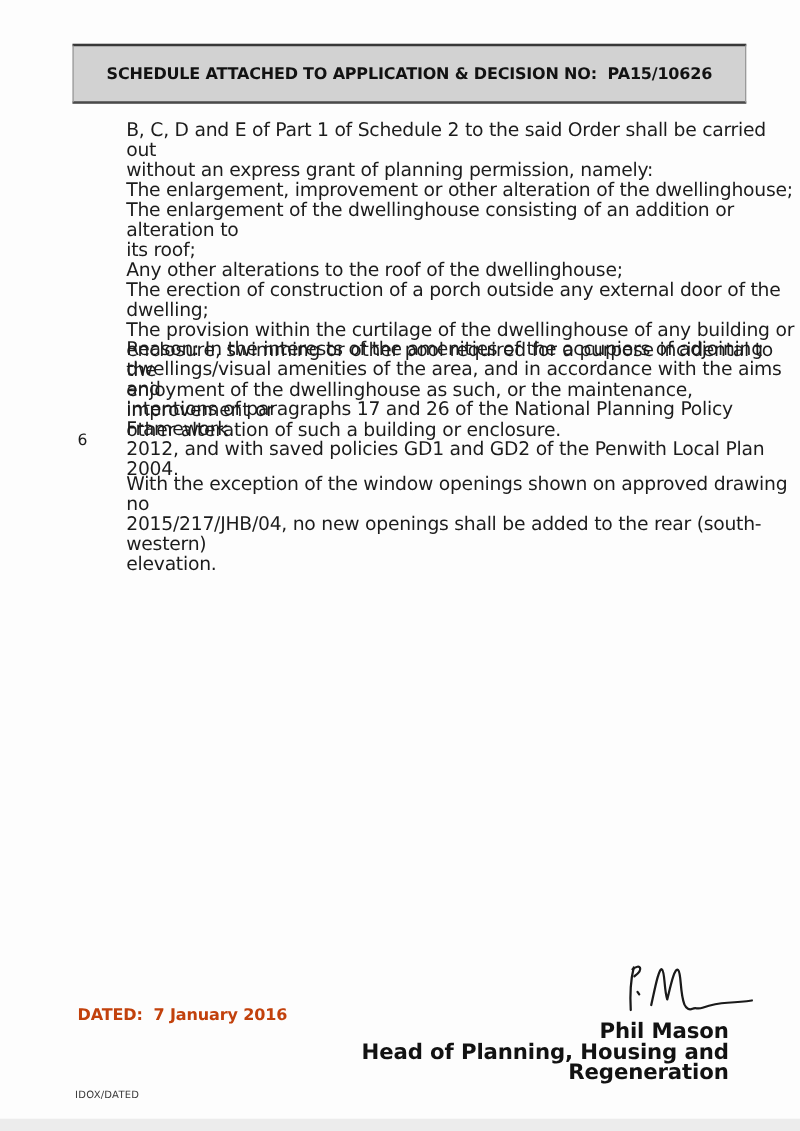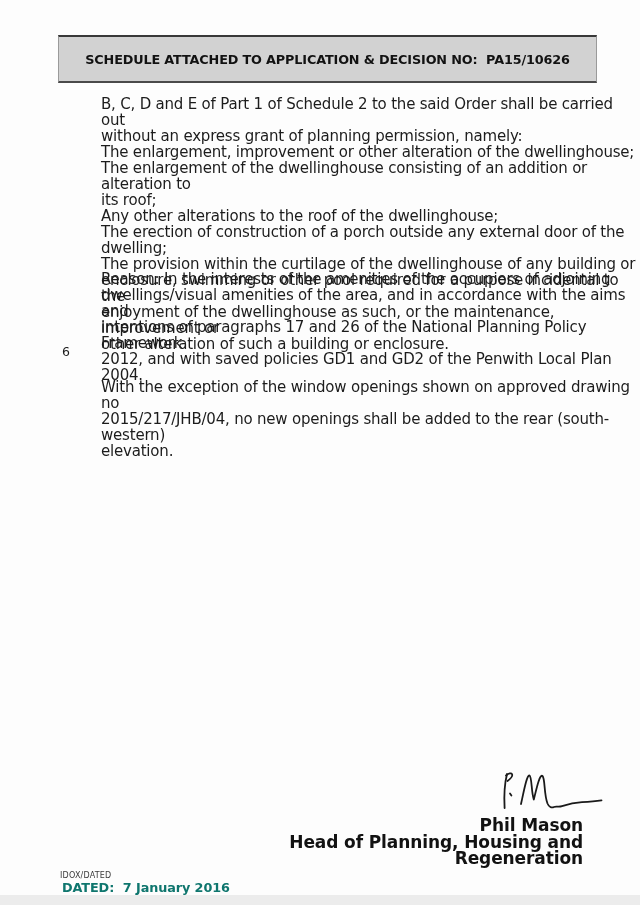--- a/index.html
+++ b/index.html
@@ -39,22 +39,22 @@
     font-size:12.5px;line-height:16px;
   }
   .sig-svg{position:absolute;left:497px;top:766px;}
   .name-block{
     position:absolute;right:57px;top:817px;
     text-align:right;font-weight:bold;font-size:17px;
     line-height:16.5px;letter-spacing:-0.1px;color:#121212;
     white-space:pre-wrap;
   }
   .dated{
-    position:absolute;left:62px;top:880px;
-    font-weight:bold;font-size:12.8px;letter-spacing:-0.1px;color:#0f766e;
+    position:absolute;left:62px;top:805px;
+    font-weight:bold;font-size:12.8px;letter-spacing:-0.1px;color:#c2410c;
     white-space:pre-wrap;
   }
   .footer-code{
     position:absolute;left:60px;top:871px;
     font-size:8px;color:#3a3a3a;letter-spacing:0.2px;
   }
   .bottom-band{
     position:absolute;left:0;bottom:0;width:100%;height:10px;
     background:#ececec;
   }

